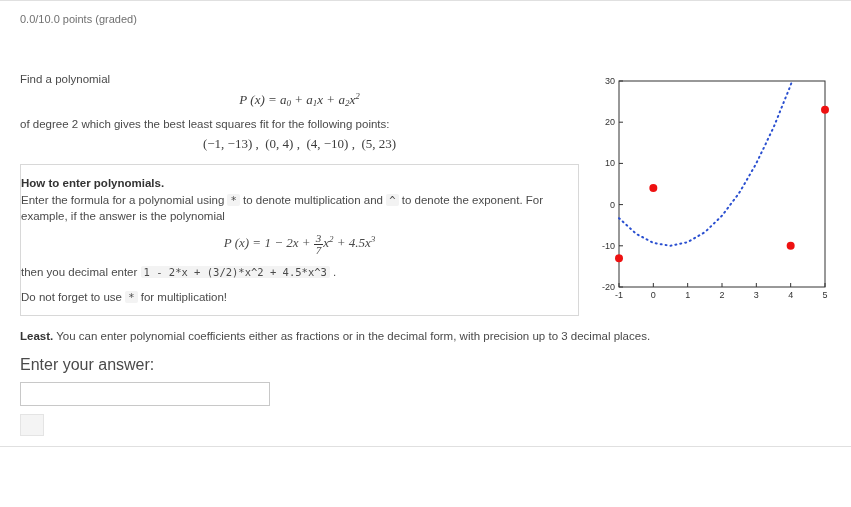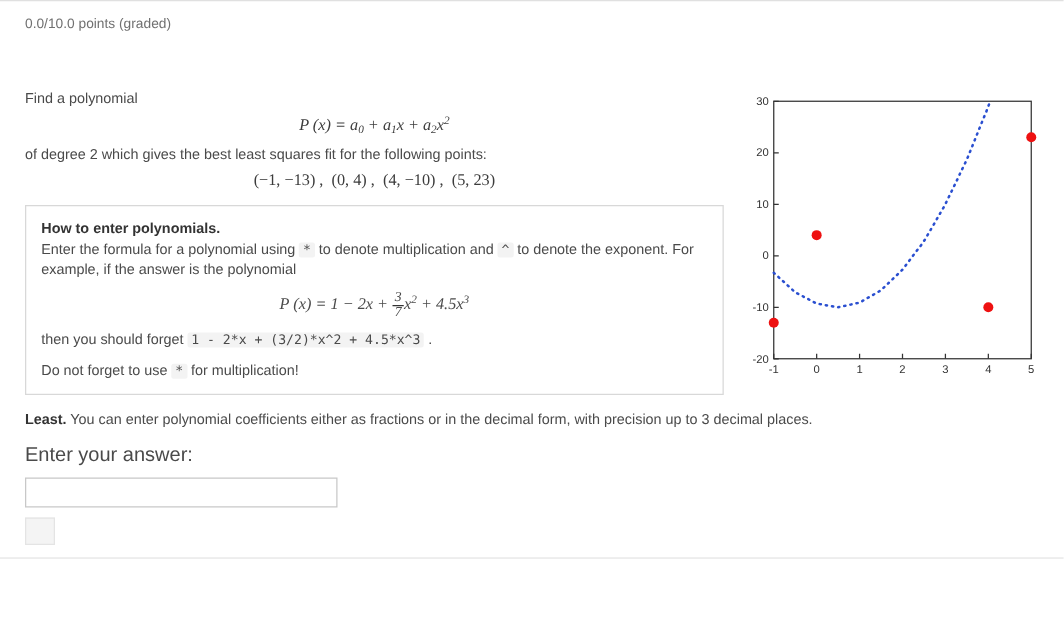--- a/index.html
+++ b/index.html
@@ -48,21 +48,21 @@
     text-align: center;
     font-family: "Times New Roman", serif;
     font-style: italic;
     font-size: 13px;
     margin: 6px 0 10px 0;
   }
   .eq .sub { font-size: 9px; vertical-align: -2px; }
   .eq .sup { font-size: 9px; vertical-align: 5px; }
   .howto {
     border: 1px solid #d8d8d8;
-    padding: 10px 12px;
+    padding: 10px 0;
     margin-top: 12px;
     font-size: 11.5px;
     color: #4a4a4a;
     line-height: 1.45;
   }
   .howto .ttl {
     font-weight: 600;
     color: #333;
     margin-bottom: 0px;
   }
@@ -129,21 +129,21 @@
 
       <div class="howto">
         <div class="ttl">How to enter polynomials.</div>
         <div>
           <span>Enter the formula for a polynomial using </span><span class="kbd">*</span><span> to denote multiplication and </span><span class="kbd">^</span><span> to denote the exponent. For example, if the answer is the polynomial</span>
         </div>
         <div class="eq" style="margin:8px 0;">
           <span style="font-style:italic">P</span> (<span>x</span>) = 1 − 2<span>x</span> + <span class="frac"><span class="num">3</span><span class="den">7</span></span><span>x</span><span class="sup">2</span> + 4.5<span>x</span><span class="sup">3</span>
         </div>
         <div>
-          <span>then you should forget </span><span class="kbd">1 - 2*x + (3/2)*x^2 + 4.5*x^3</span><span> .</span>
+          <span>then you decimal enter </span><span class="kbd">1 - 2*x + (3/2)*x^2 + 4.5*x^3</span><span> .</span>
         </div>
         <div style="margin-top:8px">
           <span>Do not forget to use </span><span class="kbd">*</span><span> for multiplication!</span>
         </div>
       </div>
     </div>
 
     <div class="right">
       <svg id="chart" width="240" height="230">
           <rect x="28" y="6" width="206" height="206" fill="none" stroke="#333" stroke-width="1"></rect>

